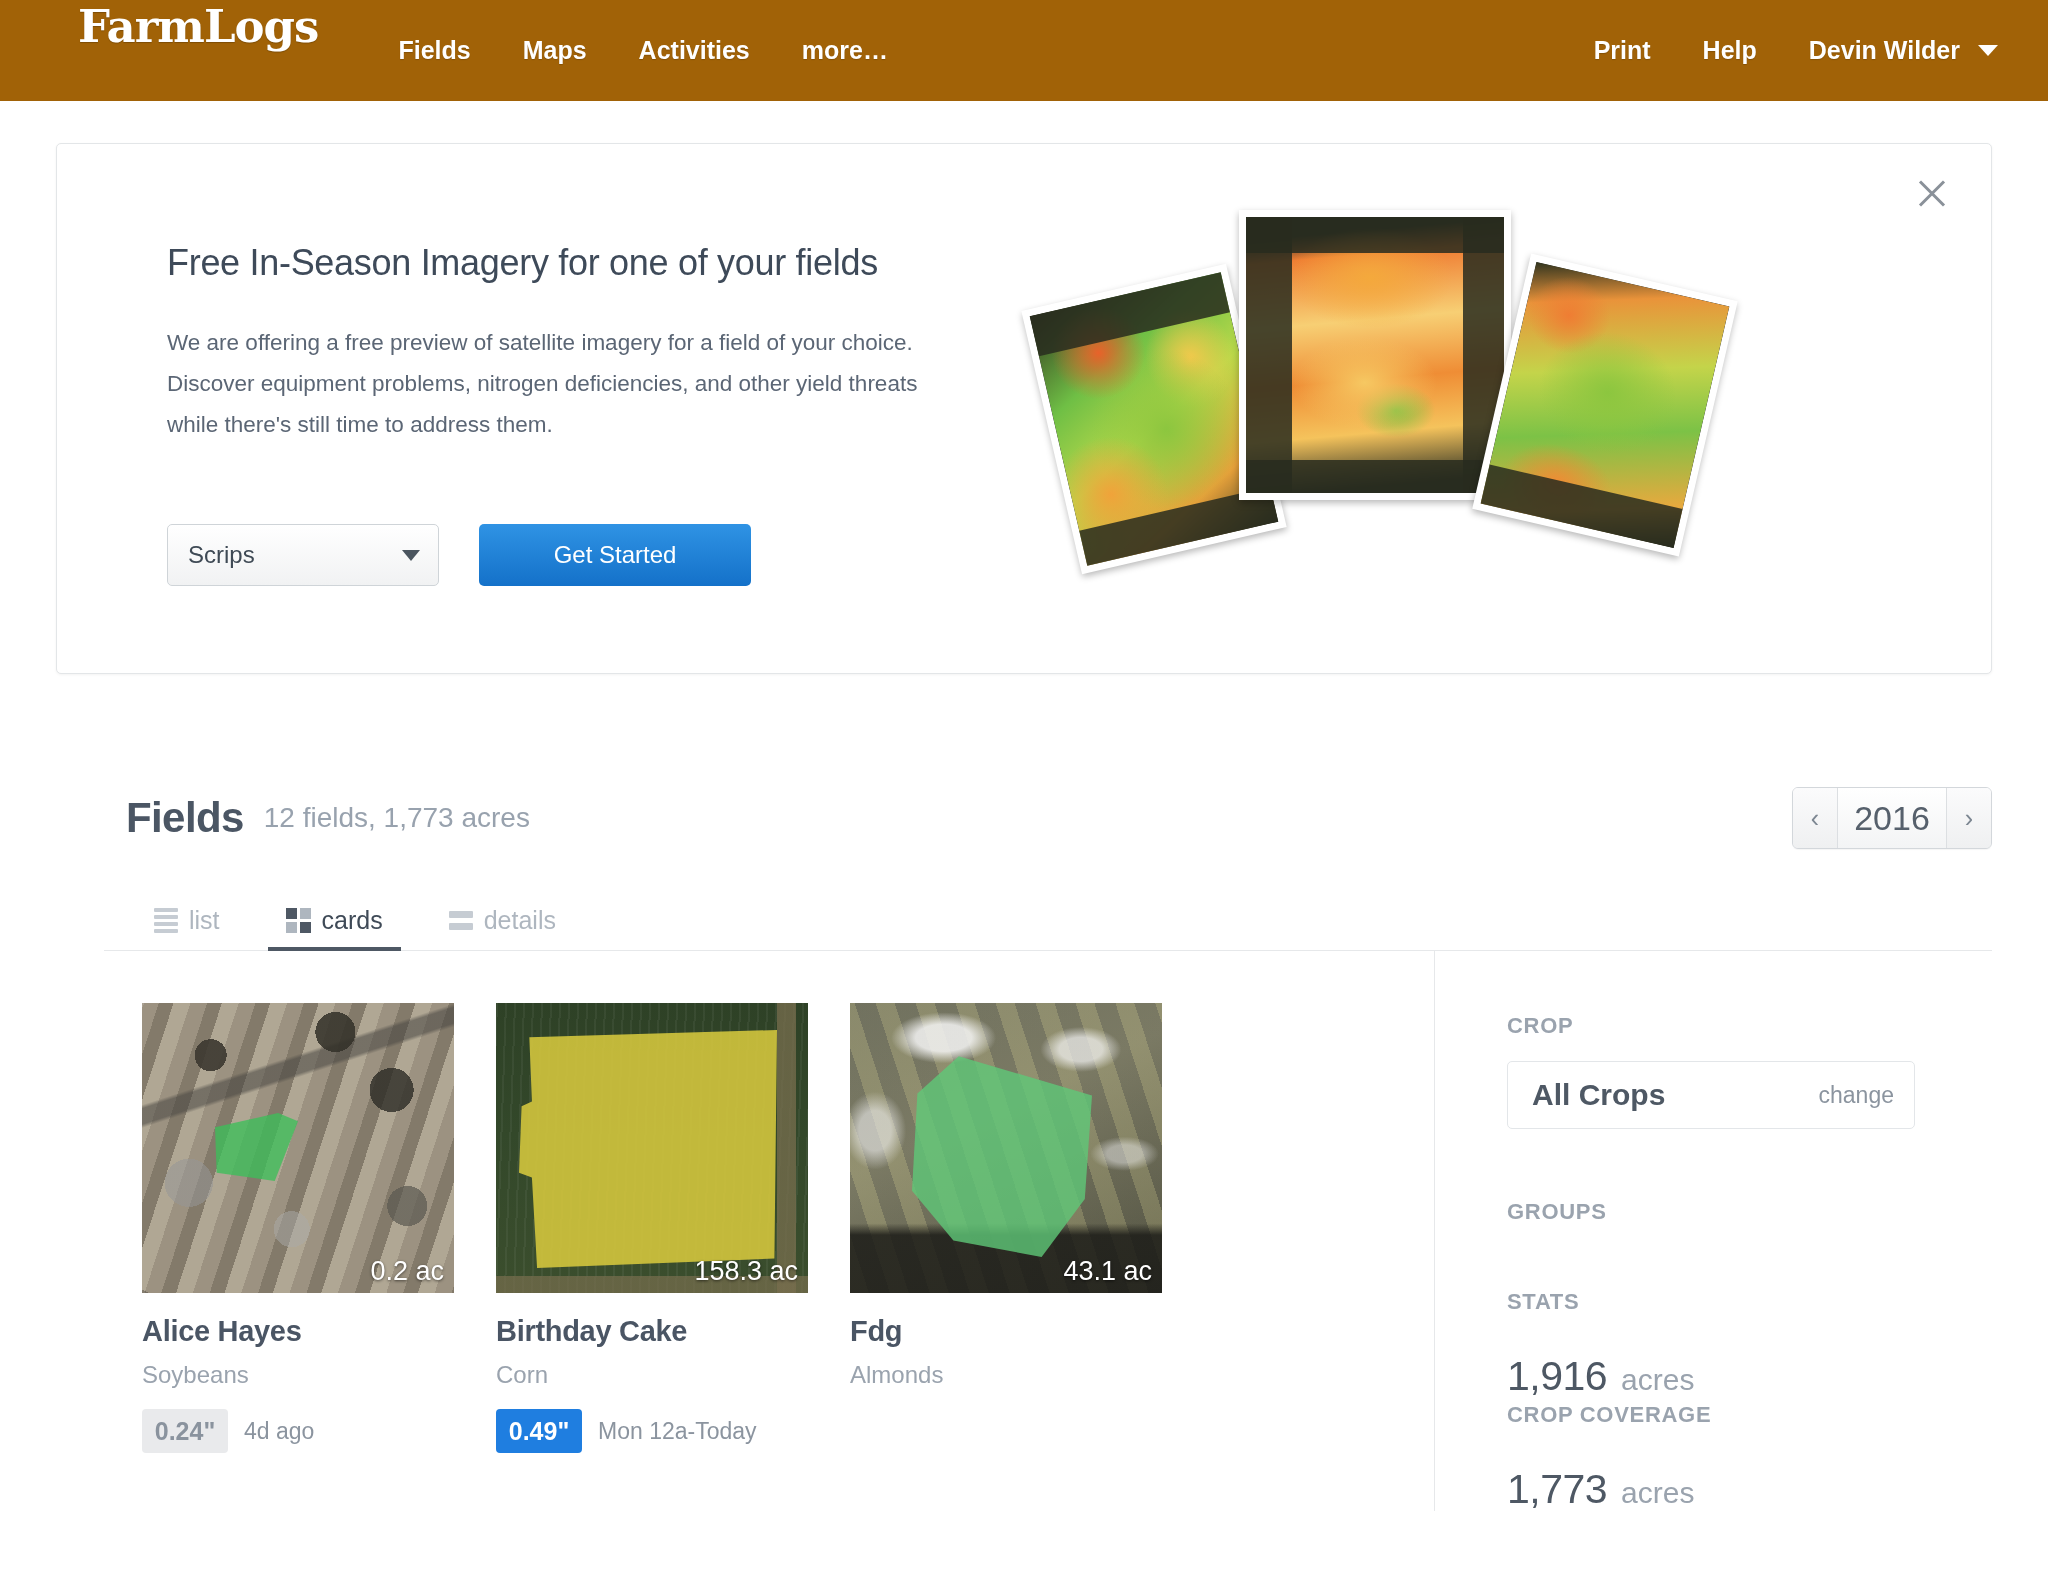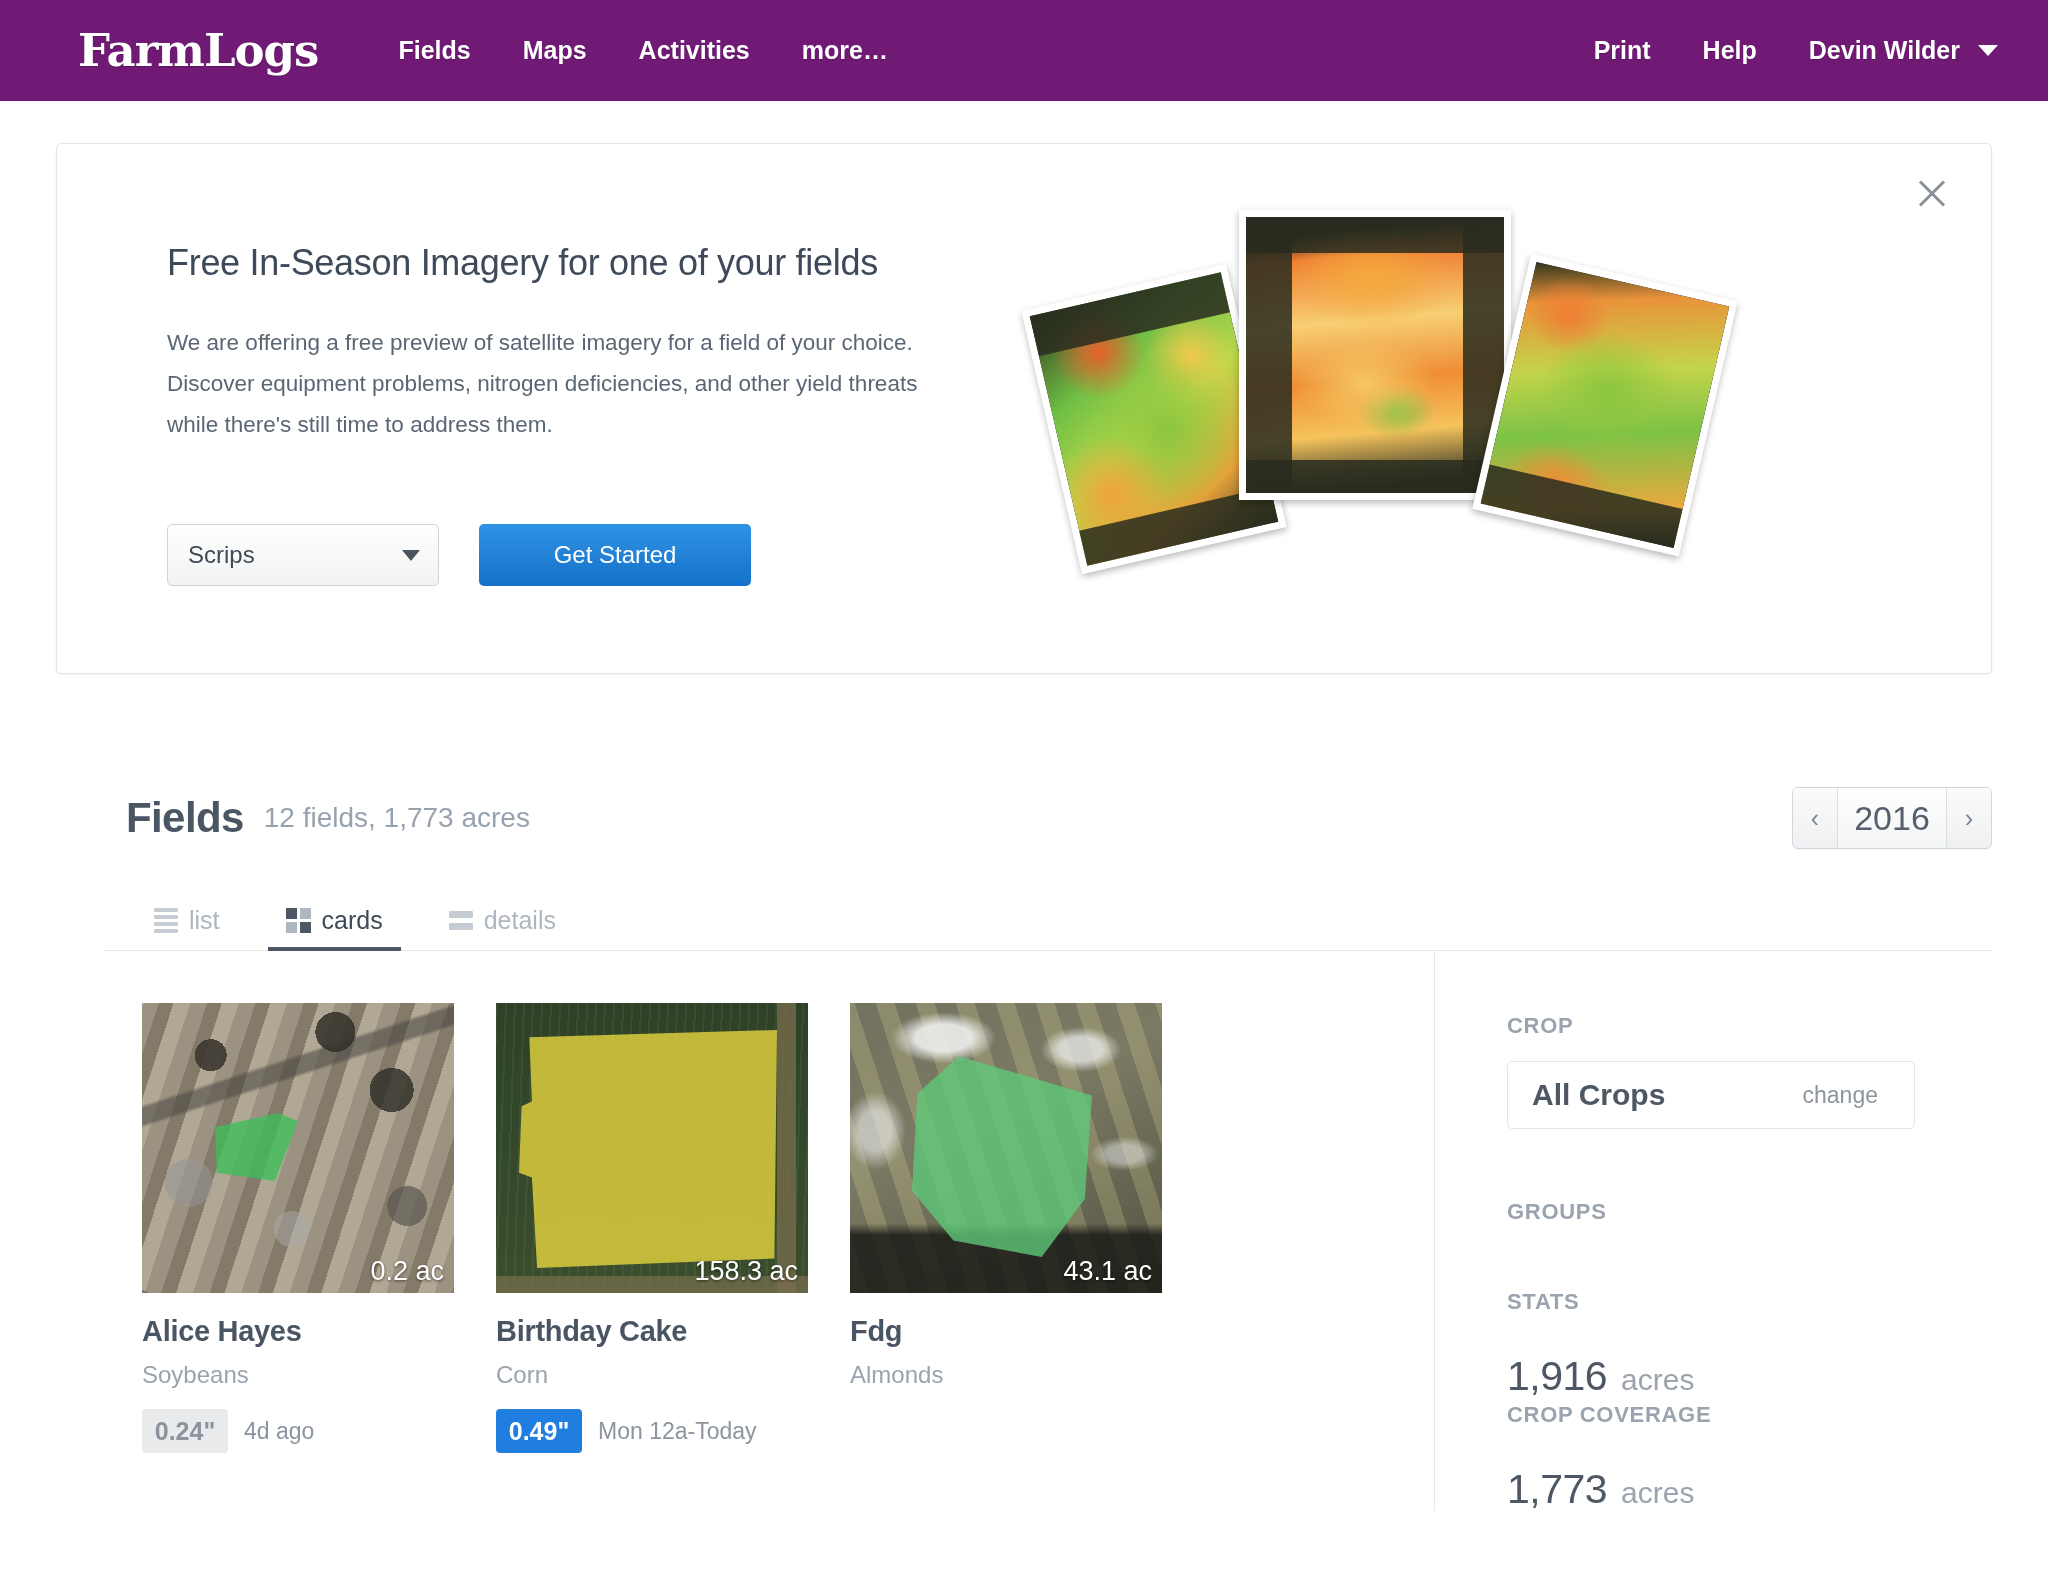--- a/index.html
+++ b/index.html
@@ -8,23 +8,22 @@
     height: 1584px;
     overflow: hidden;
     background: #ffffff;
     font-family: "Liberation Sans", sans-serif;
   }
 
   
   .topnav {
     position: relative;
     height: 101px;
-    background: #701a75;
-    display: flex;
-    align-items: center;
+    background: #a16207;
+    display: flex;
     padding: 0 38px 0 78px;
   }
   .brand {
     font-family: "DejaVu Serif", serif;
     font-weight: bold;
     font-size: 45px;
     letter-spacing: -1px;
     color: #ffffff;
     text-shadow: 0 1px 1px rgba(0,0,0,.22);
     margin-right: 80px;
@@ -385,21 +384,21 @@
     color: #9aa3ae;
     letter-spacing: .7px;
   }
   .crop-box {
     margin-top: 22px;
     width: 408px; height: 68px;
     border: 1px solid #e3e6e9;
     border-radius: 5px;
     display: flex;
     align-items: center;
-    padding: 0 36px 0 24px;
+    padding: 0 20px 0 24px;
     cursor: pointer;
     background: #ffffff;
   }
   .crop-value { font-size: 30px; font-weight: bold; color: #4e5864; }
   .crop-change { margin-left: auto; font-size: 23px; color: #8b949f; cursor: pointer; }
   .groups-label { margin-top: 70px; }
   .groups-input {
     margin-top: 22px;
     font-size: 27px;
     color: #a6aeb8;

